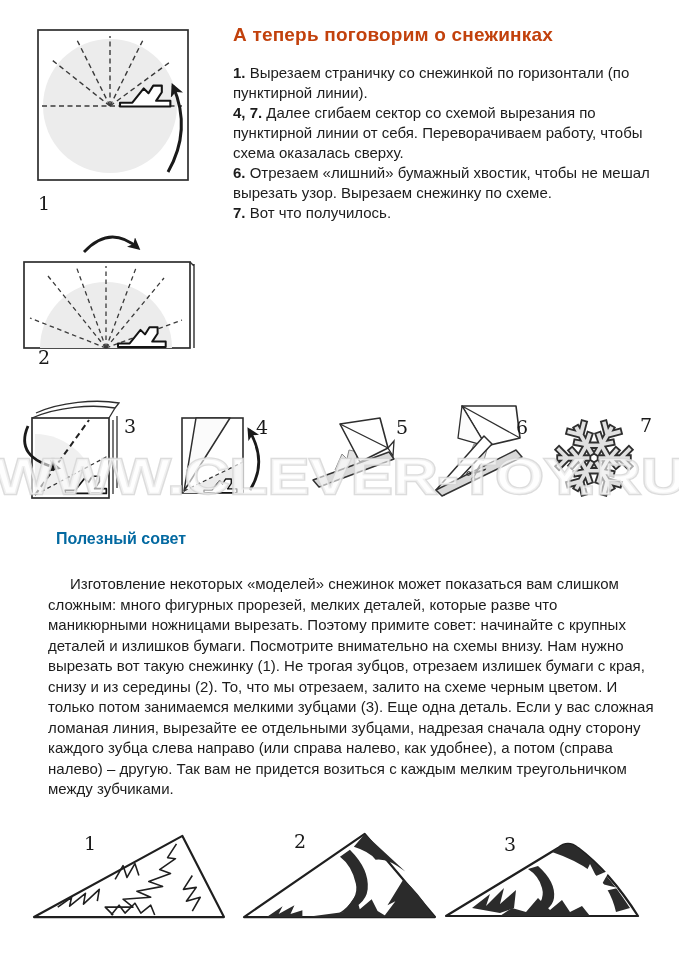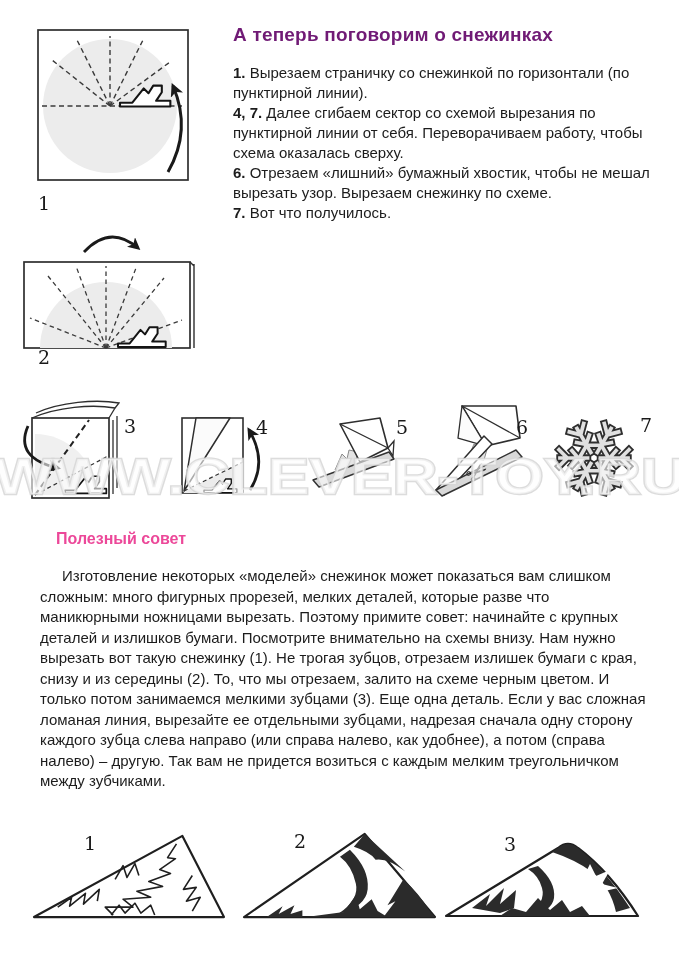--- a/index.html
+++ b/index.html
@@ -1,27 +1,27 @@
 <!DOCTYPE html>
 <html><head>
 <meta charset="utf-8">
 <style>
   html,body{margin:0;padding:0;}
   body{
     width:679px;height:960px;position:relative;background:#ffffff;
     font-family:"Liberation Sans",sans-serif;color:#1c1c1c;overflow:hidden;
   }
   .abs{position:absolute;}
-  .title{font-size:19px;font-weight:bold;letter-spacing:.2px;color:#701a75;}
+  .title{font-size:19px;font-weight:bold;letter-spacing:.2px;color:#c2410c;}
   .instr{font-size:15px;line-height:20px;width:420px;}
   .instr p{margin:0;}
   .instr b{font-weight:bold;}
   .num-label{font-family:"DejaVu Serif","Liberation Serif",serif;font-size:19px;color:#191919;}
-  .tip-head{font-size:16px;font-weight:bold;color:#ec4899;}
-  .tip-body{font-size:15px;line-height:20.5px;text-indent:22px;width:606px;margin:4px;}
+  .tip-head{font-size:16px;font-weight:bold;color:#0369a1;}
+  .tip-body{font-size:15px;line-height:20.5px;text-indent:22px;width:606px;margin:12px;}
   svg{display:block;overflow:visible;}
 </style>
 </head>
 <body>
 
 <svg width="0" height="0" style="position:absolute">
   <defs>
     <marker id="ah" viewBox="0 0 10 10" refX="7.5" refY="5" markerWidth="4.4" markerHeight="4.4" orient="auto">
       <path d="M0,0 L10,5 L0,10 L2.5,5 Z" fill="#1a1a1a"></path>
     </marker>

